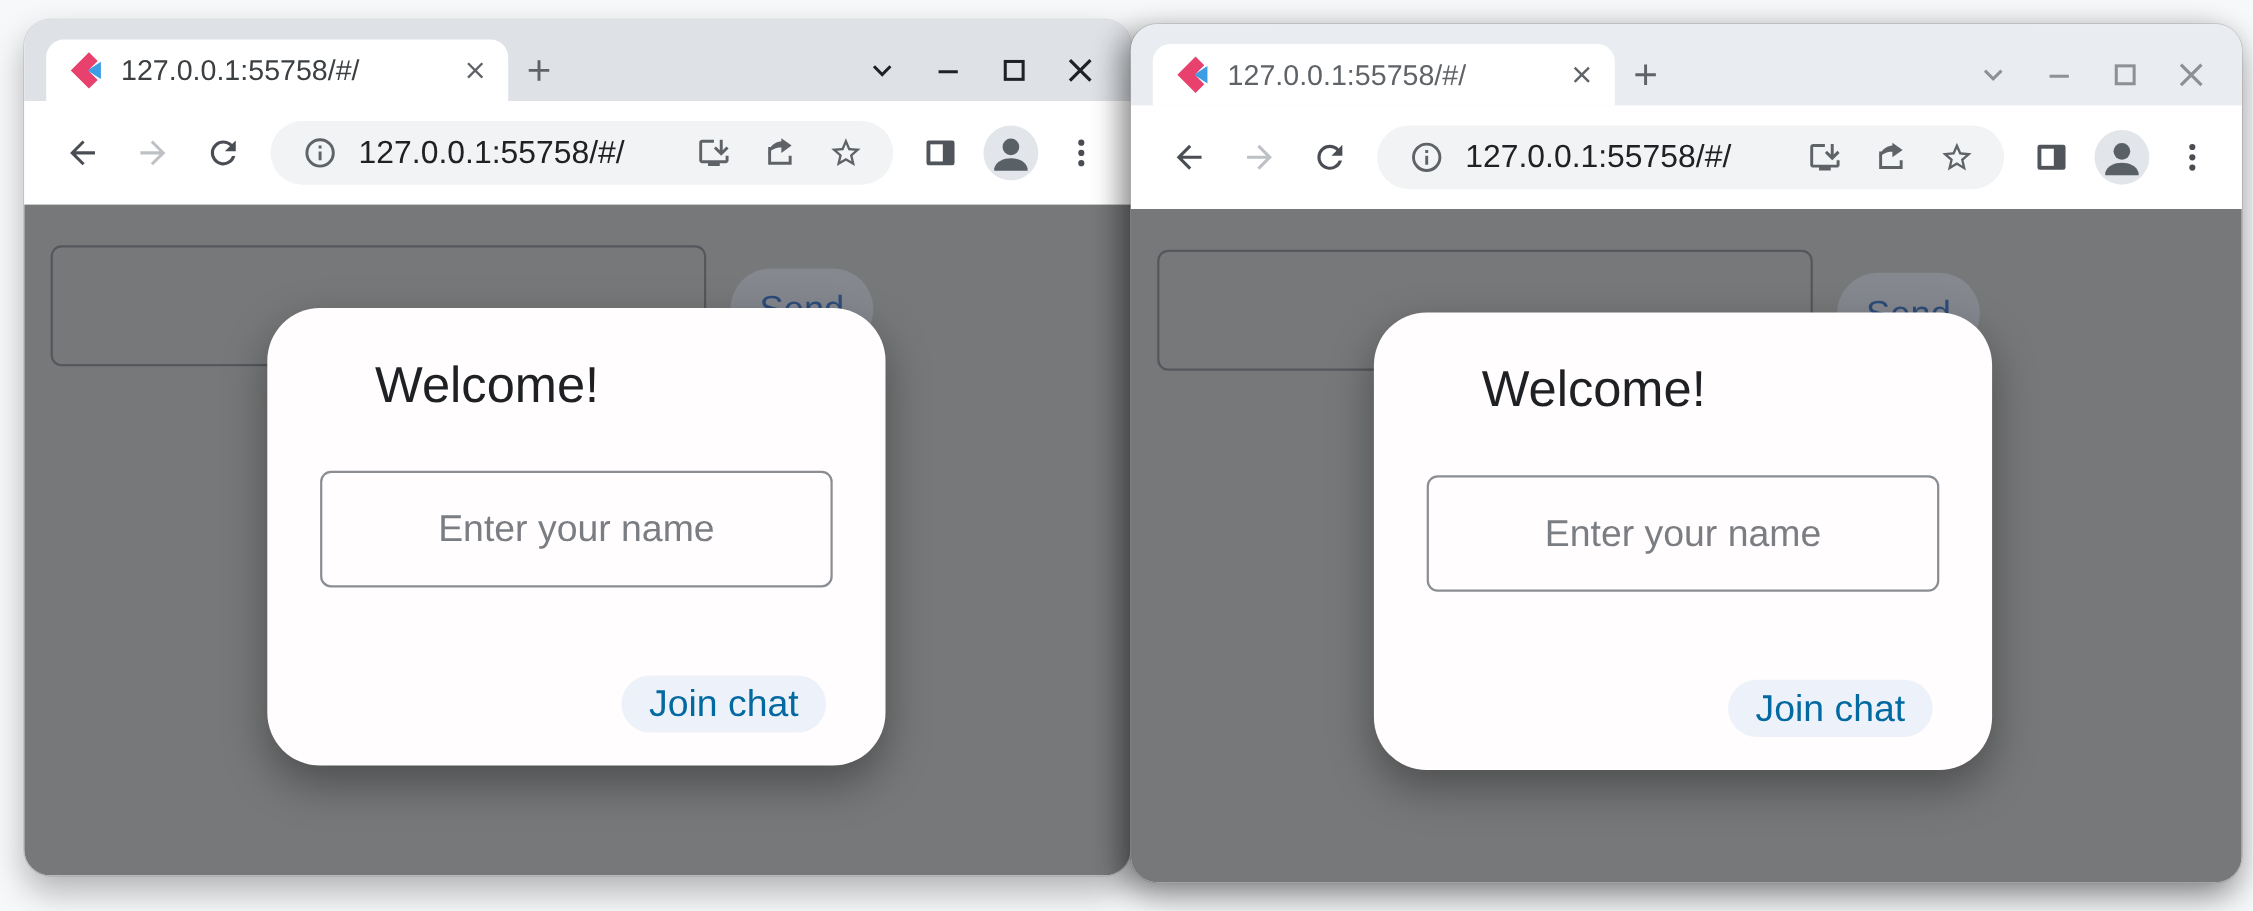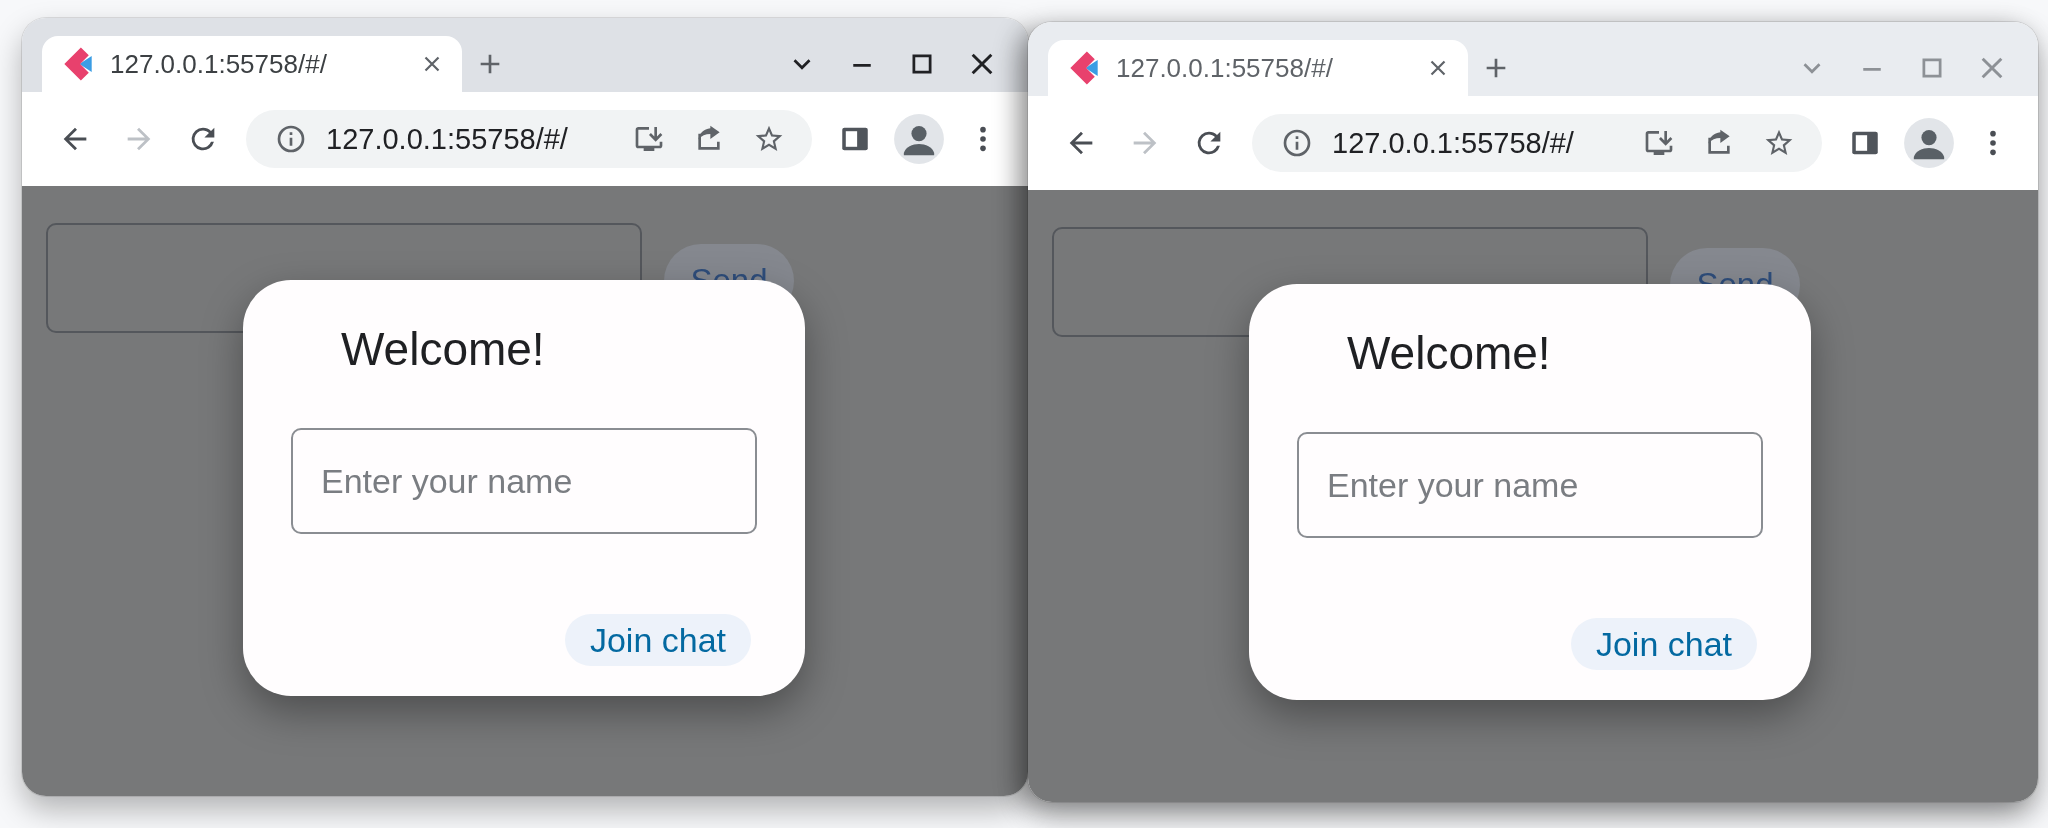--- a/index.html
+++ b/index.html
@@ -63,21 +63,21 @@
   }
   .dialog{
     position:absolute;left:221px;top:94px;width:562px;height:416px;background:#fffdfe;
     border-radius:48px;box-shadow:0 16px 40px rgba(0,0,0,.35);
   }
   .dlg-title{position:absolute;left:50px;top:42px;font-size:46px;color:#1f2023;margin-left:48px;}
   .name-input{
     position:absolute;left:48px;top:148px;width:466px;height:106px;box-sizing:border-box;
     border:2px solid #8a8d92;border-radius:10px;background:transparent;outline:none;
     font-family:"Liberation Sans","DejaVu Sans",sans-serif;
-    font-size:34px;color:#202124;padding:0 28px;
+    font-size:34px;color:#202124;padding:0 28px;text-align:center;
   }
   .name-input::placeholder{color:#7a7d82;opacity:1;}
   .joinbtn{
     position:absolute;right:54px;bottom:30px;width:186px;height:52px;border-radius:34px;
     background:#edf2fa;color:#0369a1;font-size:34px;font-weight:500;
     display:flex;align-items:center;justify-content:center;cursor:pointer;
   }
 </style>
 </head>
 <body>

